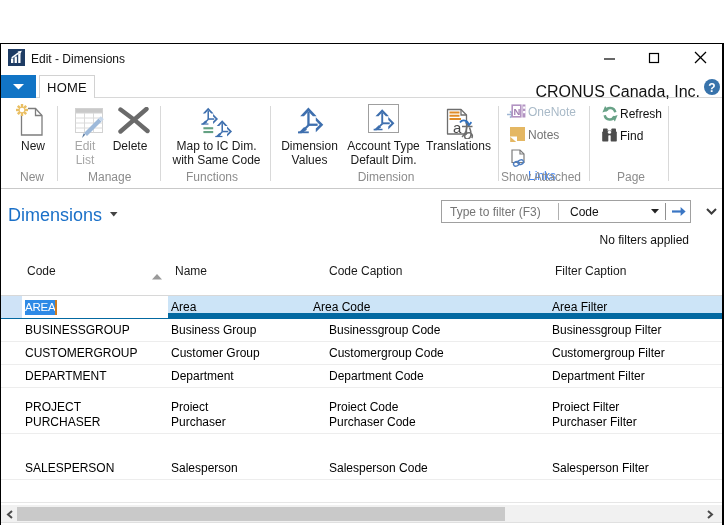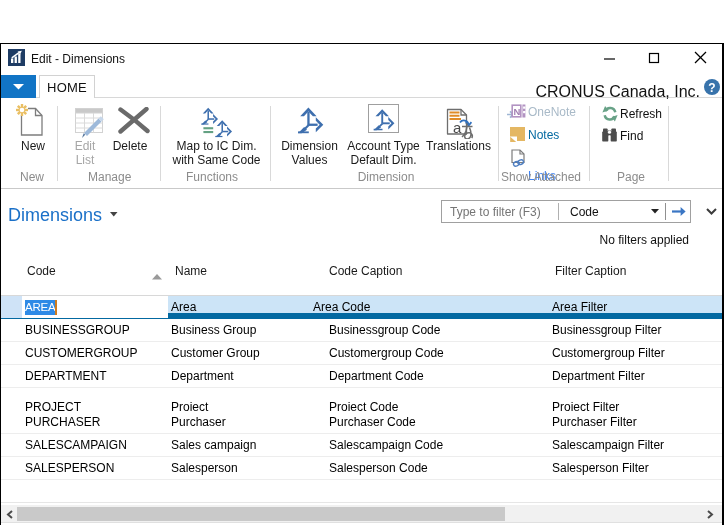--- a/index.html
+++ b/index.html
@@ -147,21 +147,21 @@
     <text x="6.6" y="10.5" font-size="9.5" font-weight="bold" fill="#a27fb2" font-family="Liberation Sans">N</text>
     <rect x="15.4" y="0.5" width="3" height="13" fill="#b293c2"></rect>
     <rect x="16.1" y="2.5" width="2.3" height="2.2" fill="#fff"></rect>
     <rect x="16.1" y="7" width="2.3" height="2.2" fill="#fff"></rect>
   </svg>
   <div class="lbl" style="left:527px;top:61px;color:#a9bac8">OneNote</div>
   <svg class="abs" style="left:509px;top:83px" width="16" height="15" viewBox="0 0 16 15">
     <path d="M0,0 H15 V14 H7 V9.5 H0 Z" fill="#e4b763"></path>
     <path d="M0.2,9.7 L6.2,14.9 L0.2,14.9 Z" fill="#e4b763"></path>
   </svg>
-  <div class="lbl" style="left:527px;top:84px;color:#0369a1">Notes</div>
+  <div class="lbl" style="left:527px;top:84px;color:#737373">Notes</div>
   <svg class="abs" style="left:510px;top:105px" width="16" height="18" viewBox="0 0 16 18">
     <path d="M1,1 H9 L13,5 V13.5 H1 Z" fill="#fff" stroke="#7c7c7c" stroke-width="1.2"></path>
     <path d="M9,1 V5 H13" fill="none" stroke="#7c7c7c" stroke-width="1.2"></path>
     <g fill="none" stroke="#4d7ec2" stroke-width="1.4" transform="rotate(-20 7.5 14)">
       <ellipse cx="5.2" cy="14" rx="2.9" ry="2.2"></ellipse>
       <ellipse cx="9.8" cy="14" rx="2.9" ry="2.2"></ellipse>
     </g>
   </svg>
   <div class="lbl" style="left:527px;top:125px;color:#3b82f6">Links</div>
   <div class="grp" style="left:495px;top:126px;width:90px">Show Attached</div>
@@ -252,26 +252,20 @@
     <div class="cell" style="left:170px">Project</div>
     <div class="cell" style="left:328px">Project Code</div>
     <div class="cell" style="left:551px">Project Filter</div>
   </div>
   <div class="row" style="top:367px">
     <div class="cell" style="left:24px">PURCHASER</div>
     <div class="cell" style="left:170px">Purchaser</div>
     <div class="cell" style="left:328px">Purchaser Code</div>
     <div class="cell" style="left:551px">Purchaser Filter</div>
   </div>
-  <div class="row" style="top:390px">
-    <div class="cell" style="left:24px">SALESCAMPAIGN</div>
-    <div class="cell" style="left:170px">Sales campaign</div>
-    <div class="cell" style="left:328px">Salescampaign Code</div>
-    <div class="cell" style="left:551px">Salescampaign Filter</div>
-  </div>
   <div class="row" style="top:413px">
     <div class="cell" style="left:24px">SALESPERSON</div>
     <div class="cell" style="left:170px">Salesperson</div>
     <div class="cell" style="left:328px">Salesperson Code</div>
     <div class="cell" style="left:551px">Salesperson Filter</div>
   </div>
 
   <div class="abs" style="left:0;top:458px;width:721px;height:1px;background:#e6e6e6"></div>
   <div class="abs" style="left:0;top:461px;width:721px;height:17px;background:#f1f1f1"></div>
   <div class="abs" style="left:16px;top:463px;width:488px;height:14px;background:#c9c9c9"></div>

